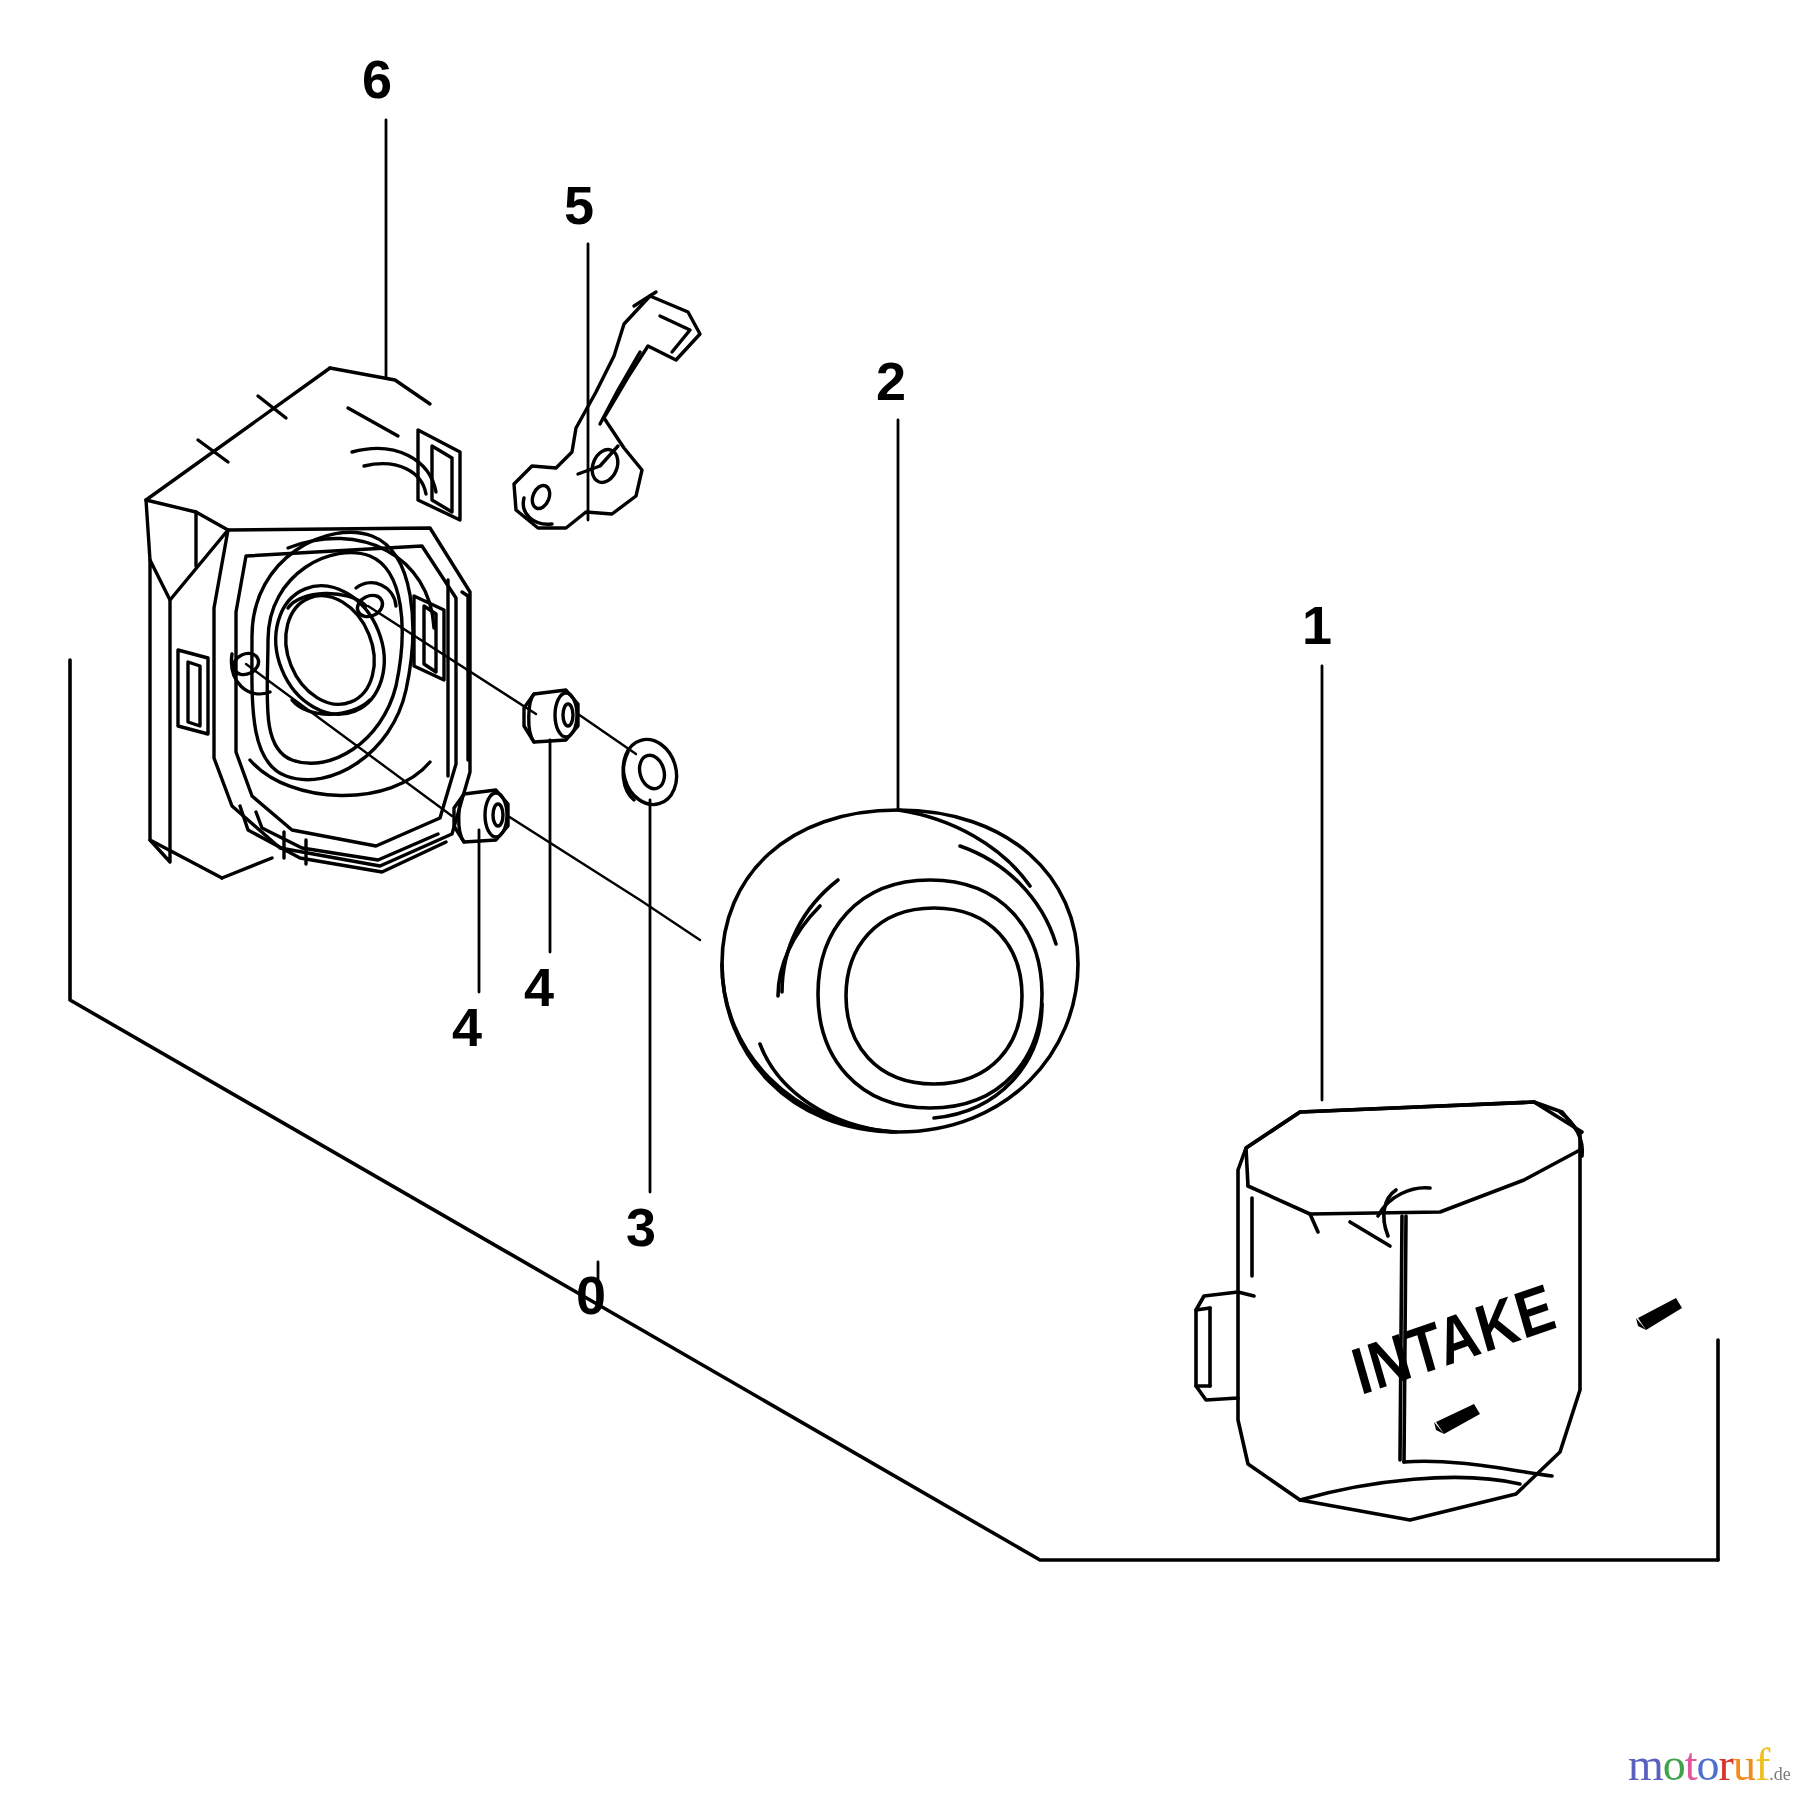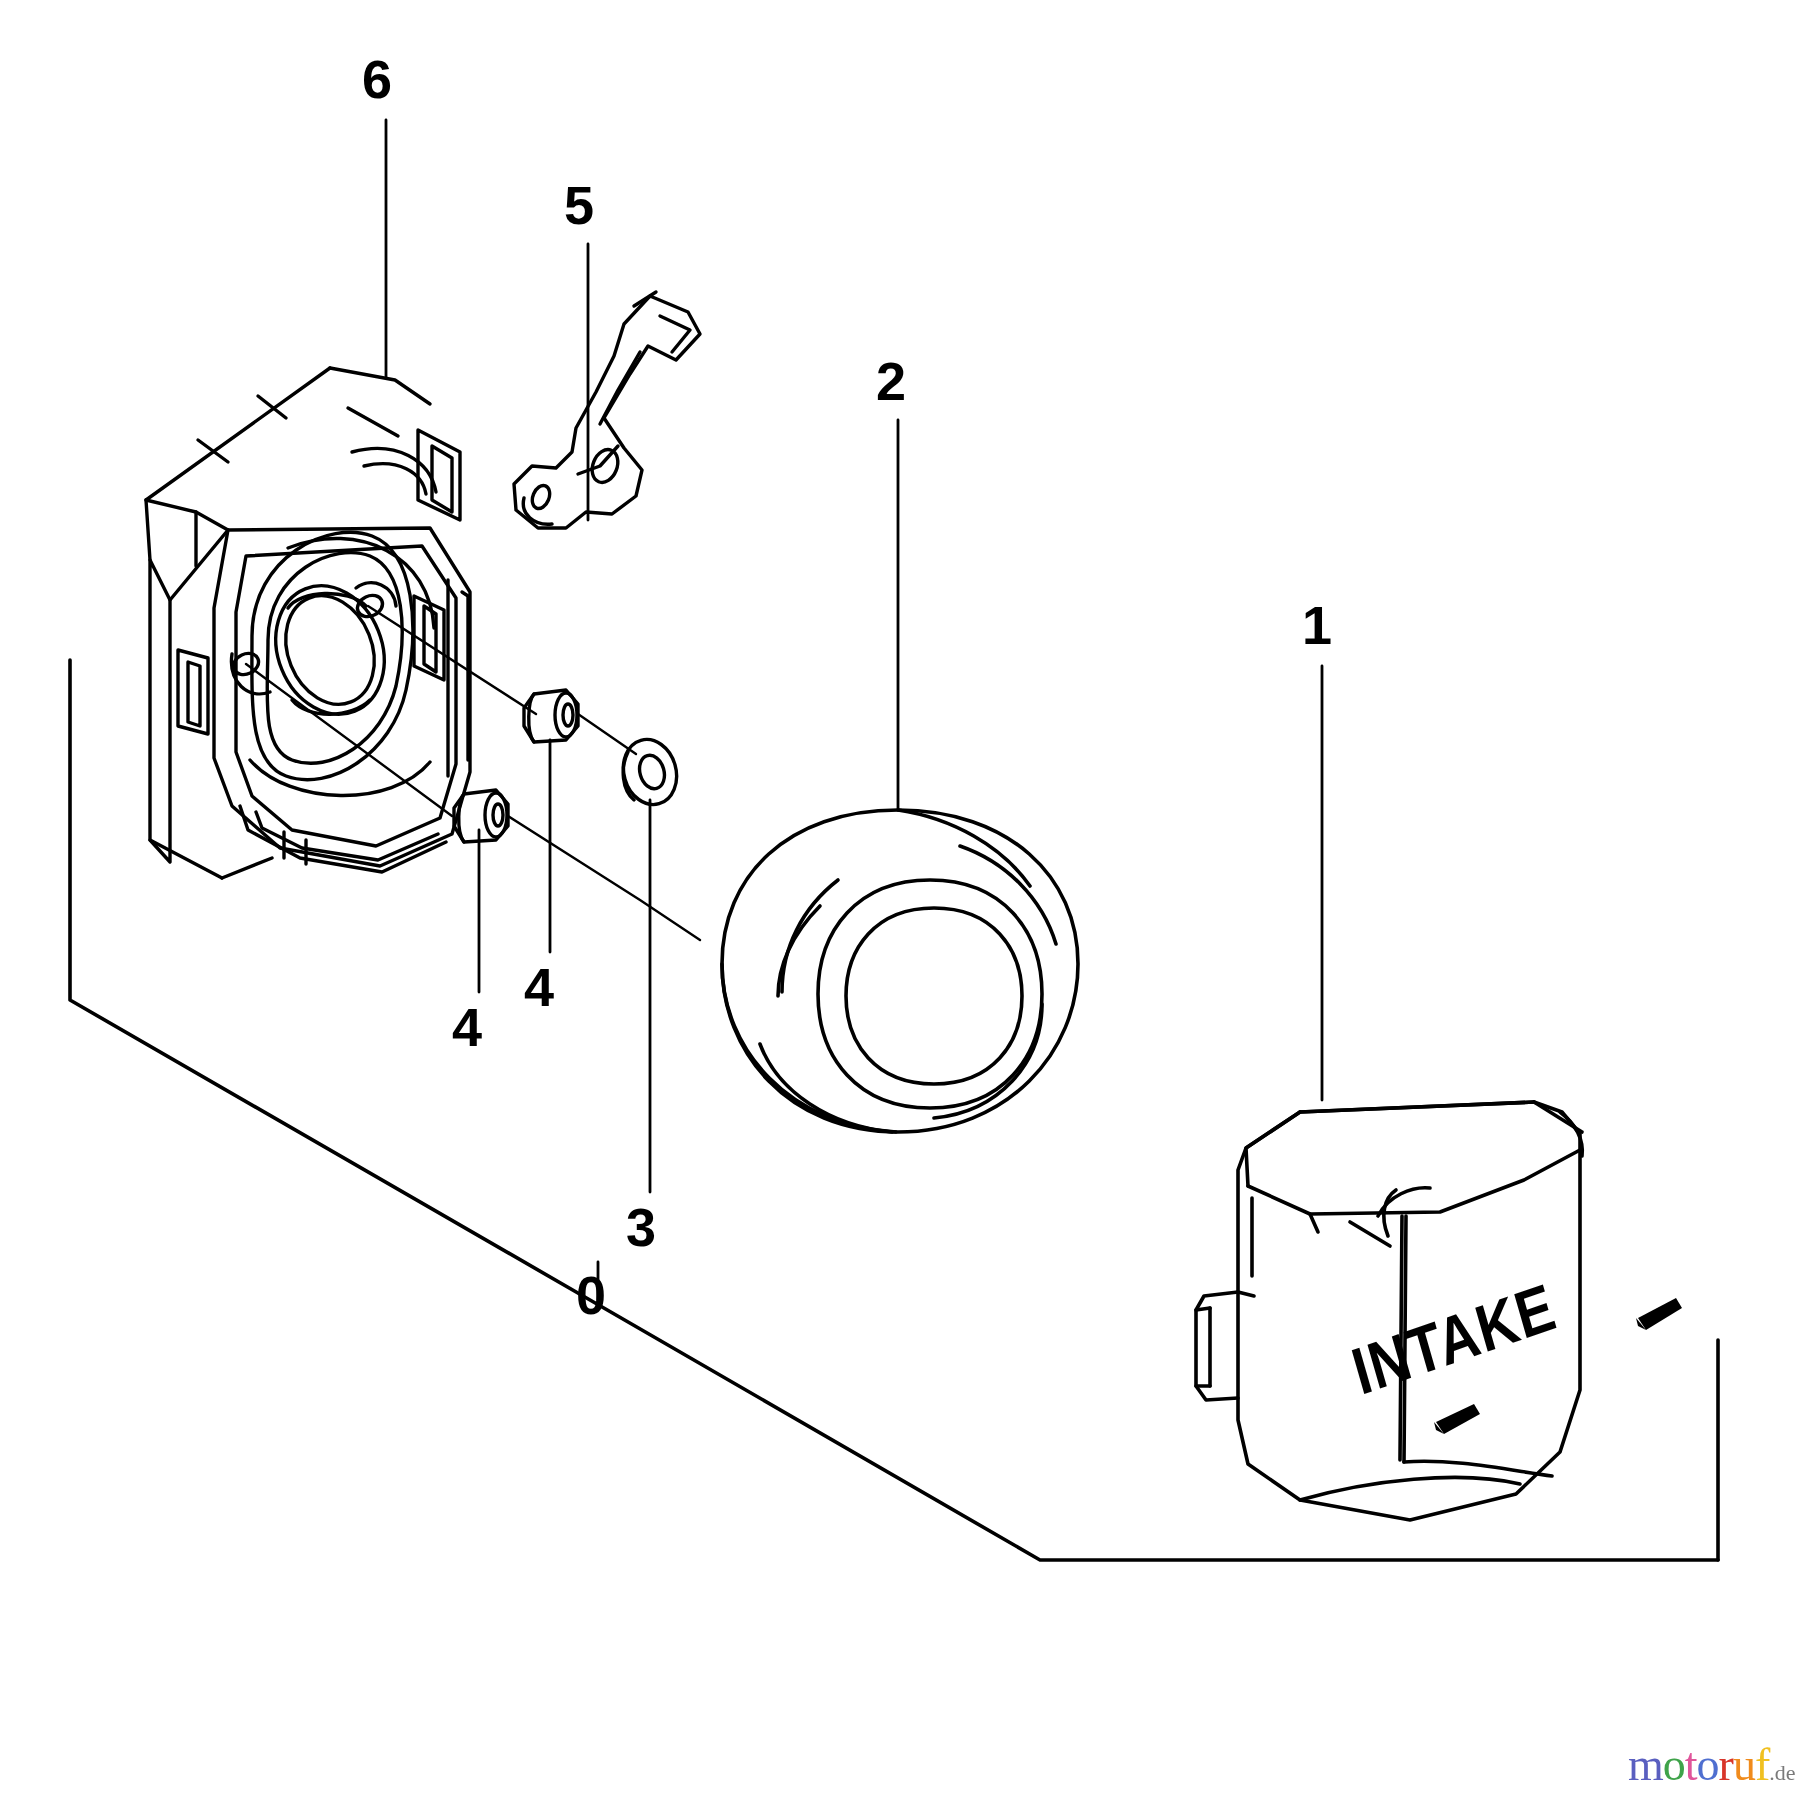--- a/index.html
+++ b/index.html
@@ -41,21 +41,21 @@
     top: 1742px;
     font-family: "Liberation Serif", serif;
     font-size: 46px;
     line-height: 1;
     letter-spacing: -1px;
     white-space: nowrap;
     user-select: none;
   }
   #watermark .wm-l { font-weight: normal; }
   #watermark .wm-de {
-    font-size: 22px;
+    font-size: 18px;
     color: #7a7a7a;
     letter-spacing: 0;
   }
   .intake-text {
     position: absolute;
     font-family: "Liberation Sans", sans-serif;
     font-weight: bold;
     font-size: 56px;
     letter-spacing: 1px;
     color: #000000;

